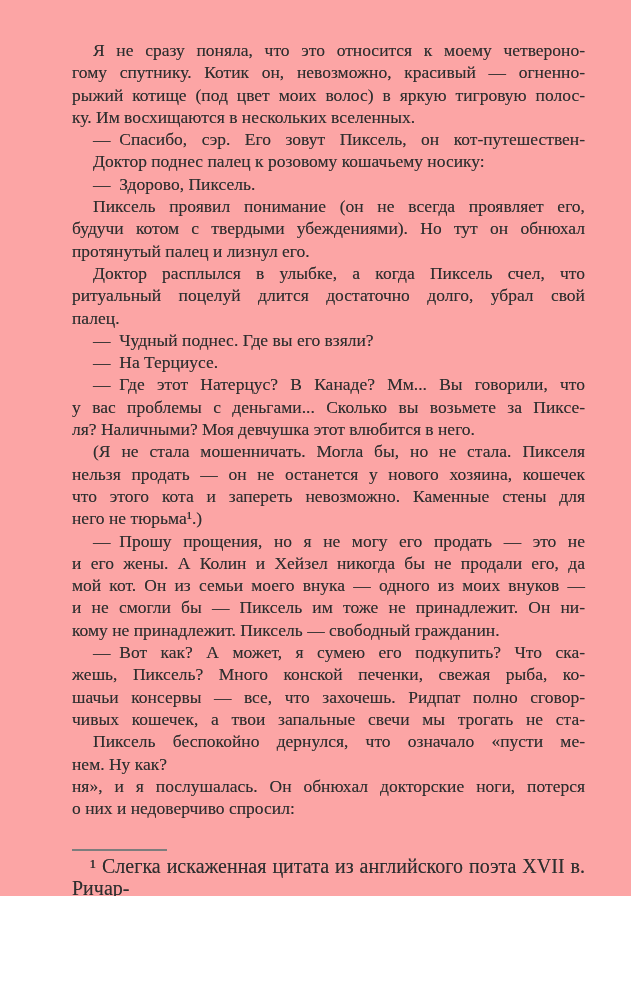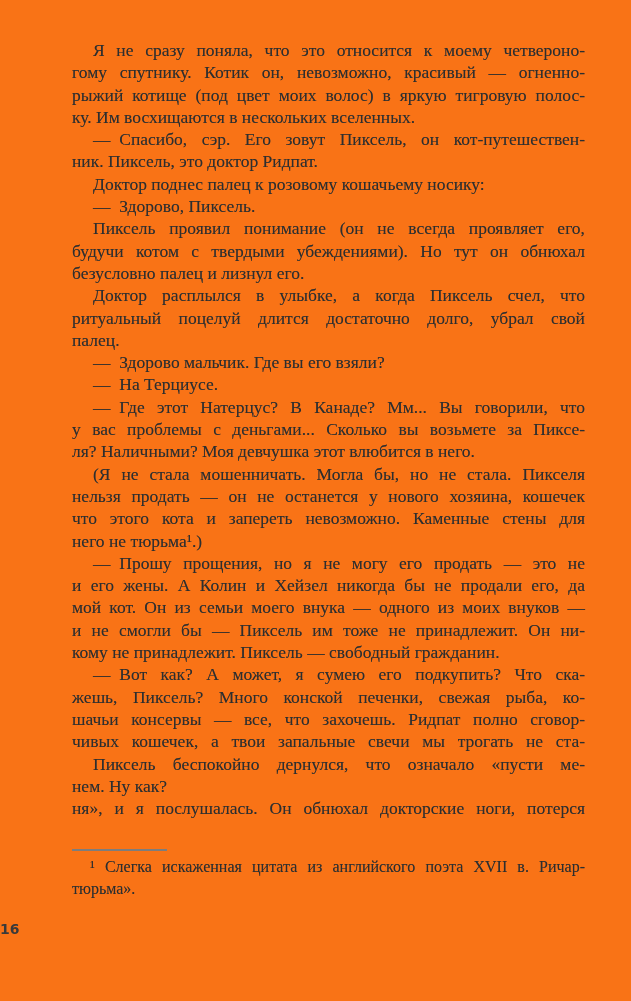--- a/index.html
+++ b/index.html
@@ -3,22 +3,22 @@
 <meta charset="utf-8">
 <style>
   html, body {
     margin: 0;
     padding: 0;
     background: #ffffff;
   }
   .page {
     position: relative;
     width: 631px;
-    height: 1001px;
-    background: #f97316;
+    height: 896px;
+    background: #fca5a5;
     overflow: hidden;
     font-family: "Liberation Serif", serif;
     color: #2e2e2e;
   }
   .text-block {
     position: absolute;
     left: 72px;
     top: 39px;
     width: 513px;
     font-size: 17.5px;
@@ -41,21 +41,21 @@
     top: 849px;
     width: 95px;
     height: 2px;
     background: #7d7d7d;
   }
   .footnote {
     position: absolute;
     left: 72px;
     top: 856px;
     width: 513px;
-    font-size: 16px;
+    font-size: 20px;
     line-height: 21.6px;
     text-shadow: 0 0 0.6px rgba(70,70,70,0.55);
   }
   .footnote .line.indent {
     text-indent: 18px;
   }
   .folio {
     position: absolute;
     left: 0;
     top: 921px;
@@ -70,50 +70,50 @@
 </head>
 <body>
 
 <div class="page">
   <div class="text-block">
       <div class="line indent">Я не сразу поняла, что это относится к моему четвероно-</div>
       <div class="line">гому спутнику. Котик он, невозможно, красивый — огненно-</div>
       <div class="line">рыжий котище (под цвет моих волос) в яркую тигровую полос-</div>
       <div class="line last">ку. Им восхищаются в нескольких вселенных.</div>
       <div class="line indent">— Спасибо, сэр. Его зовут Пиксель, он кот-путешествен-</div>
-      <div class="line last">ник. Пиксель, это доктор Ридпат.</div>
       <div class="line indent last">Доктор поднес палец к розовому кошачьему носику:</div>
       <div class="line indent last">— Здорово, Пиксель.</div>
       <div class="line indent">Пиксель проявил понимание (он не всегда проявляет его,</div>
       <div class="line">будучи котом с твердыми убеждениями). Но тут он обнюхал</div>
-      <div class="line last">безусловно палец и лизнул его.</div>
+      <div class="line last">протянутый палец и лизнул его.</div>
       <div class="line indent">Доктор расплылся в улыбке, а когда Пиксель счел, что</div>
       <div class="line">ритуальный поцелуй длится достаточно долго, убрал свой</div>
       <div class="line last">палец.</div>
-      <div class="line indent last">— Здорово мальчик. Где вы его взяли?</div>
+      <div class="line indent last">— Чудный поднес. Где вы его взяли?</div>
       <div class="line indent last">— На Терциусе.</div>
       <div class="line indent">— Где этот Натерцус? В Канаде? Мм... Вы говорили, что</div>
       <div class="line">у вас проблемы с деньгами... Сколько вы возьмете за Пиксе-</div>
       <div class="line last">ля? Наличными? Моя девчушка этот влюбится в него.</div>
       <div class="line indent">(Я не стала мошенничать. Могла бы, но не стала. Пикселя</div>
       <div class="line">нельзя продать — он не останется у нового хозяина, кошечек</div>
       <div class="line">что этого кота и запереть невозможно. Каменные стены для</div>
       <div class="line last">него не тюрьма¹.)</div>
       <div class="line indent">— Прошу прощения, но я не могу его продать — это не</div>
       <div class="line">и его жены. А Колин и Хейзел никогда бы не продали его, да</div>
       <div class="line">мой кот. Он из семьи моего внука — одного из моих внуков —</div>
       <div class="line">и не смогли бы — Пиксель им тоже не принадлежит. Он ни-</div>
       <div class="line last">кому не принадлежит. Пиксель — свободный гражданин.</div>
       <div class="line indent">— Вот как? А может, я сумею его подкупить? Что ска-</div>
       <div class="line">жешь, Пиксель? Много конской печенки, свежая рыба, ко-</div>
       <div class="line">шачьи консервы — все, что захочешь. Ридпат полно сговор-</div>
       <div class="line">чивых кошечек, а твои запальные свечи мы трогать не ста-</div>
       <div class="line indent">Пиксель беспокойно дернулся, что означало «пусти ме-</div>
       <div class="line last">нем. Ну как?</div>
       <div class="line">ня», и я послушалась. Он обнюхал докторские ноги, потерся</div>
+      <div class="line last">о них и недоверчиво спросил:</div>
     </div>
   <div class="footnote-sep"></div>
   <div class="footnote">
       <div class="line indent">¹ Слегка искаженная цитата из английского поэта XVII в. Ричар-</div>
       <div class="line last">тюрьма».</div>
     </div>
   <div class="folio">16</div>
 </div>
 
 </body></html>

